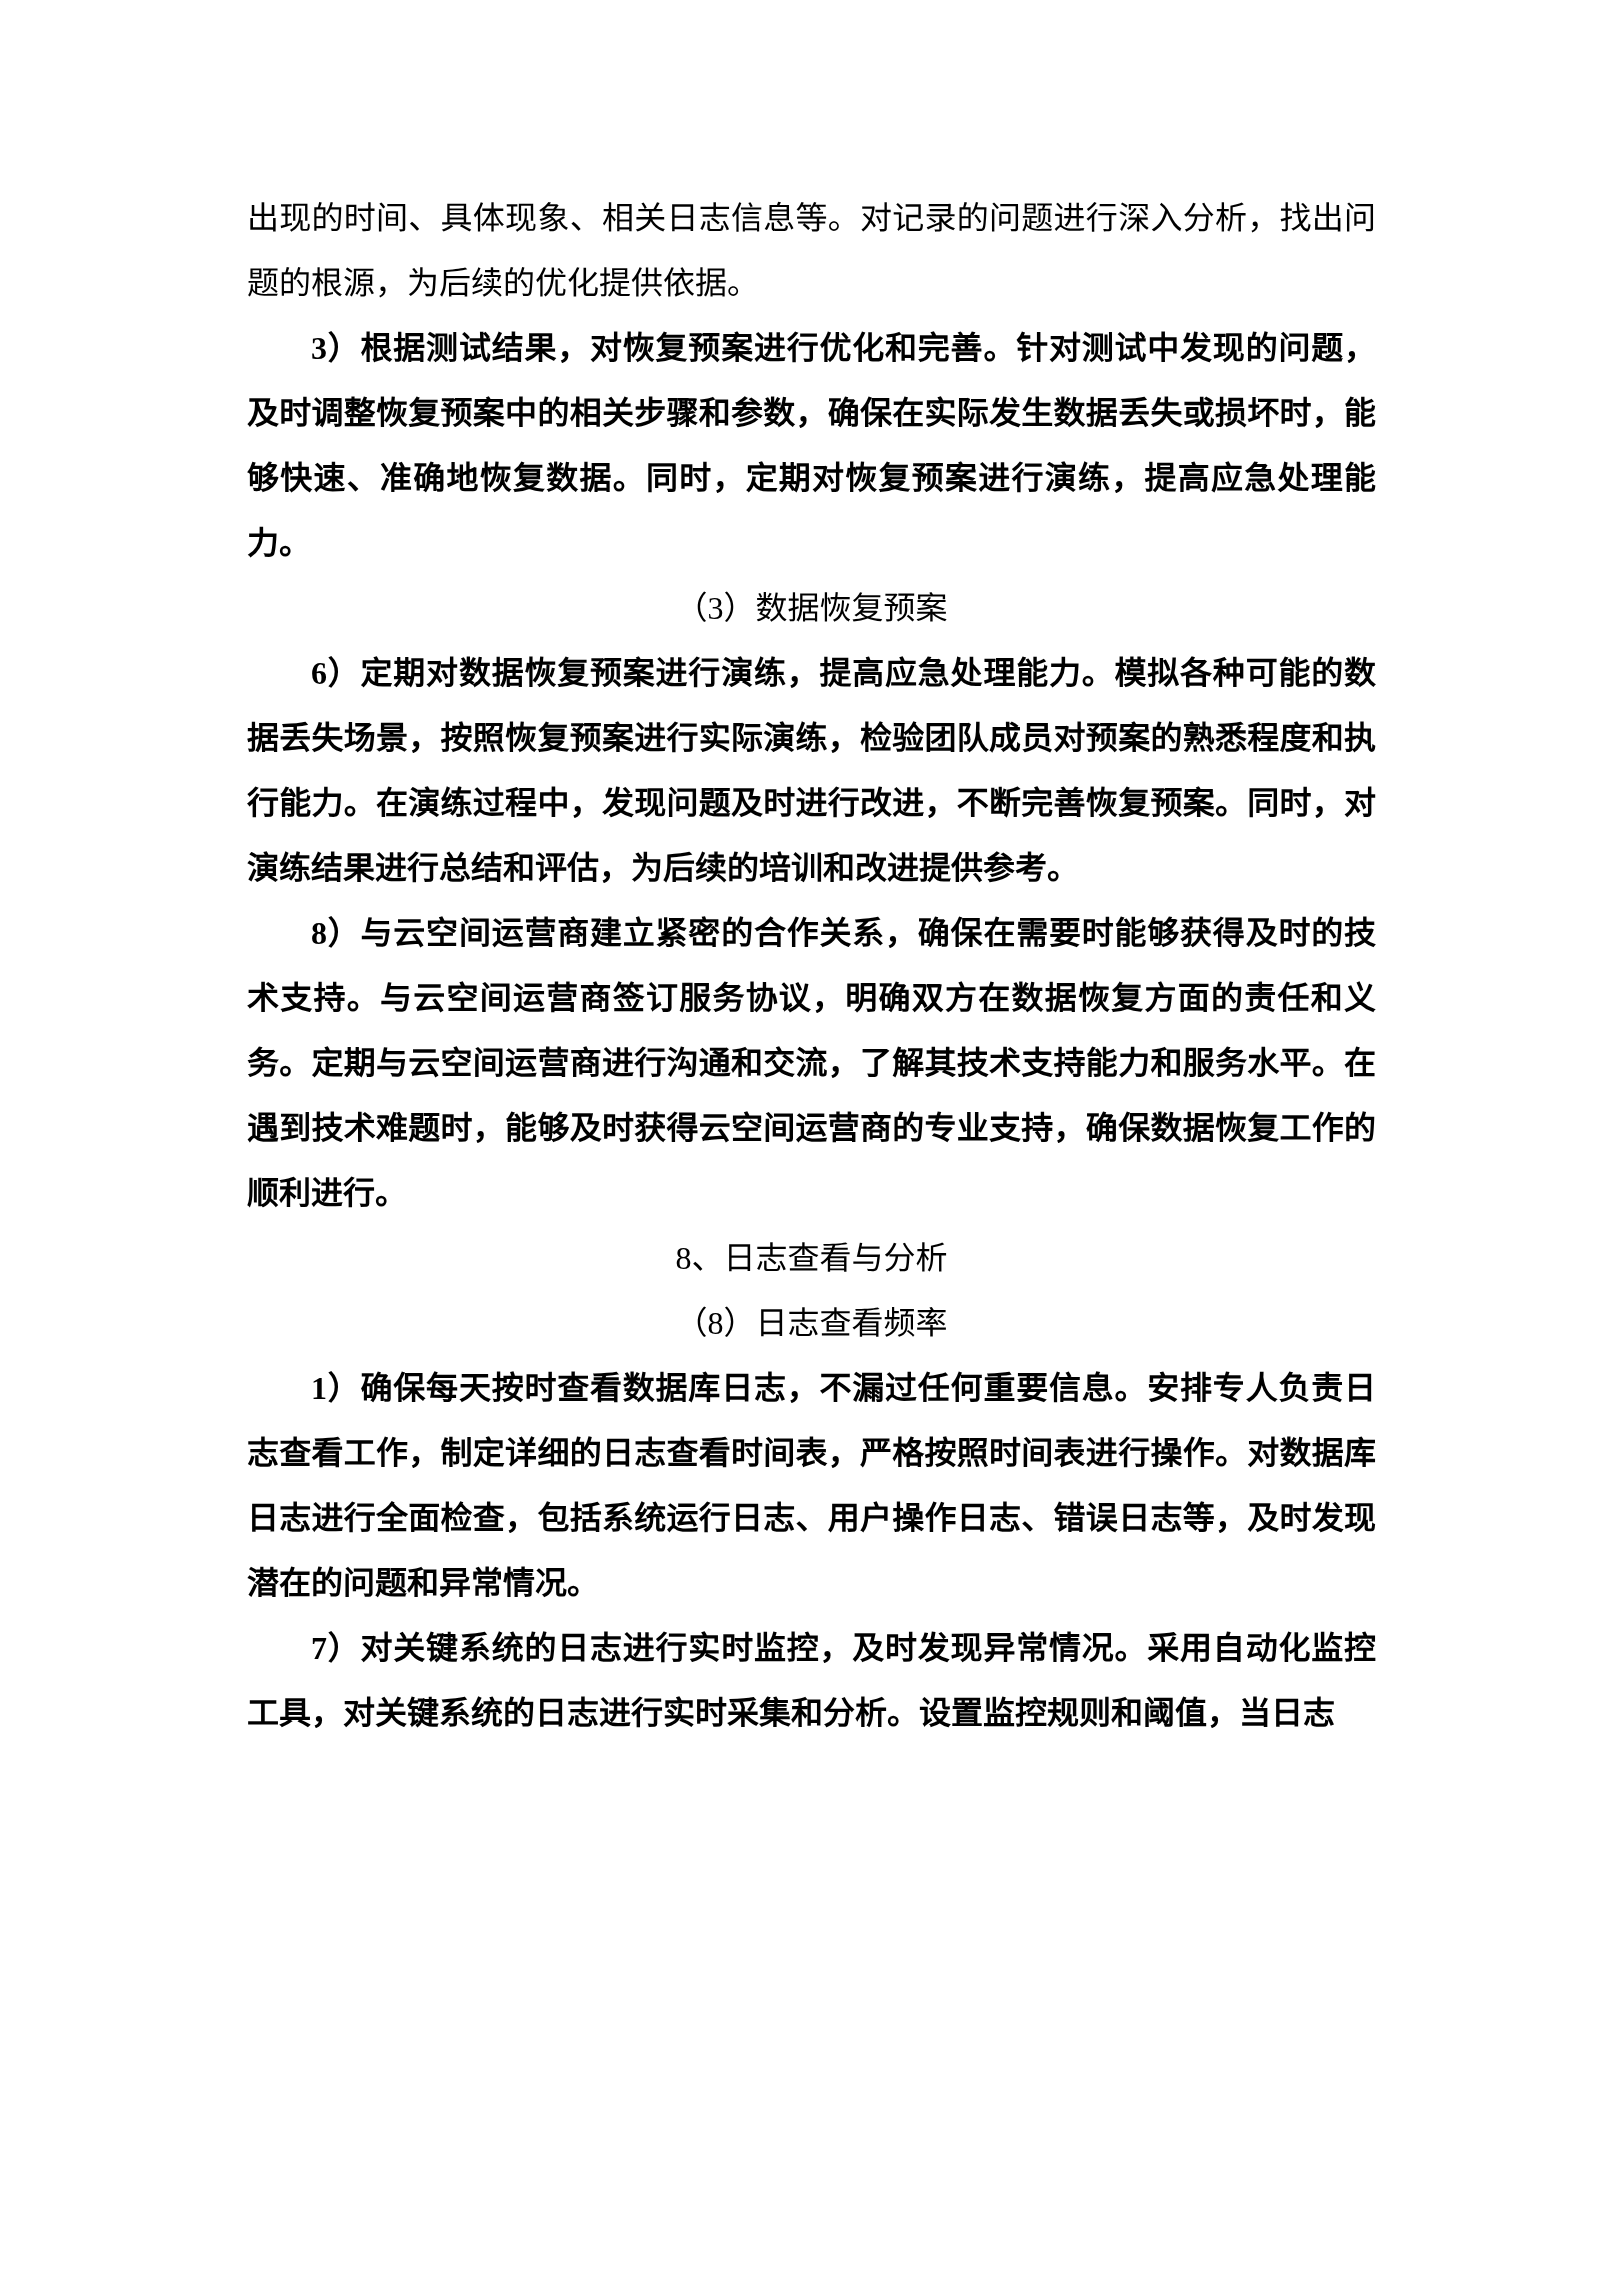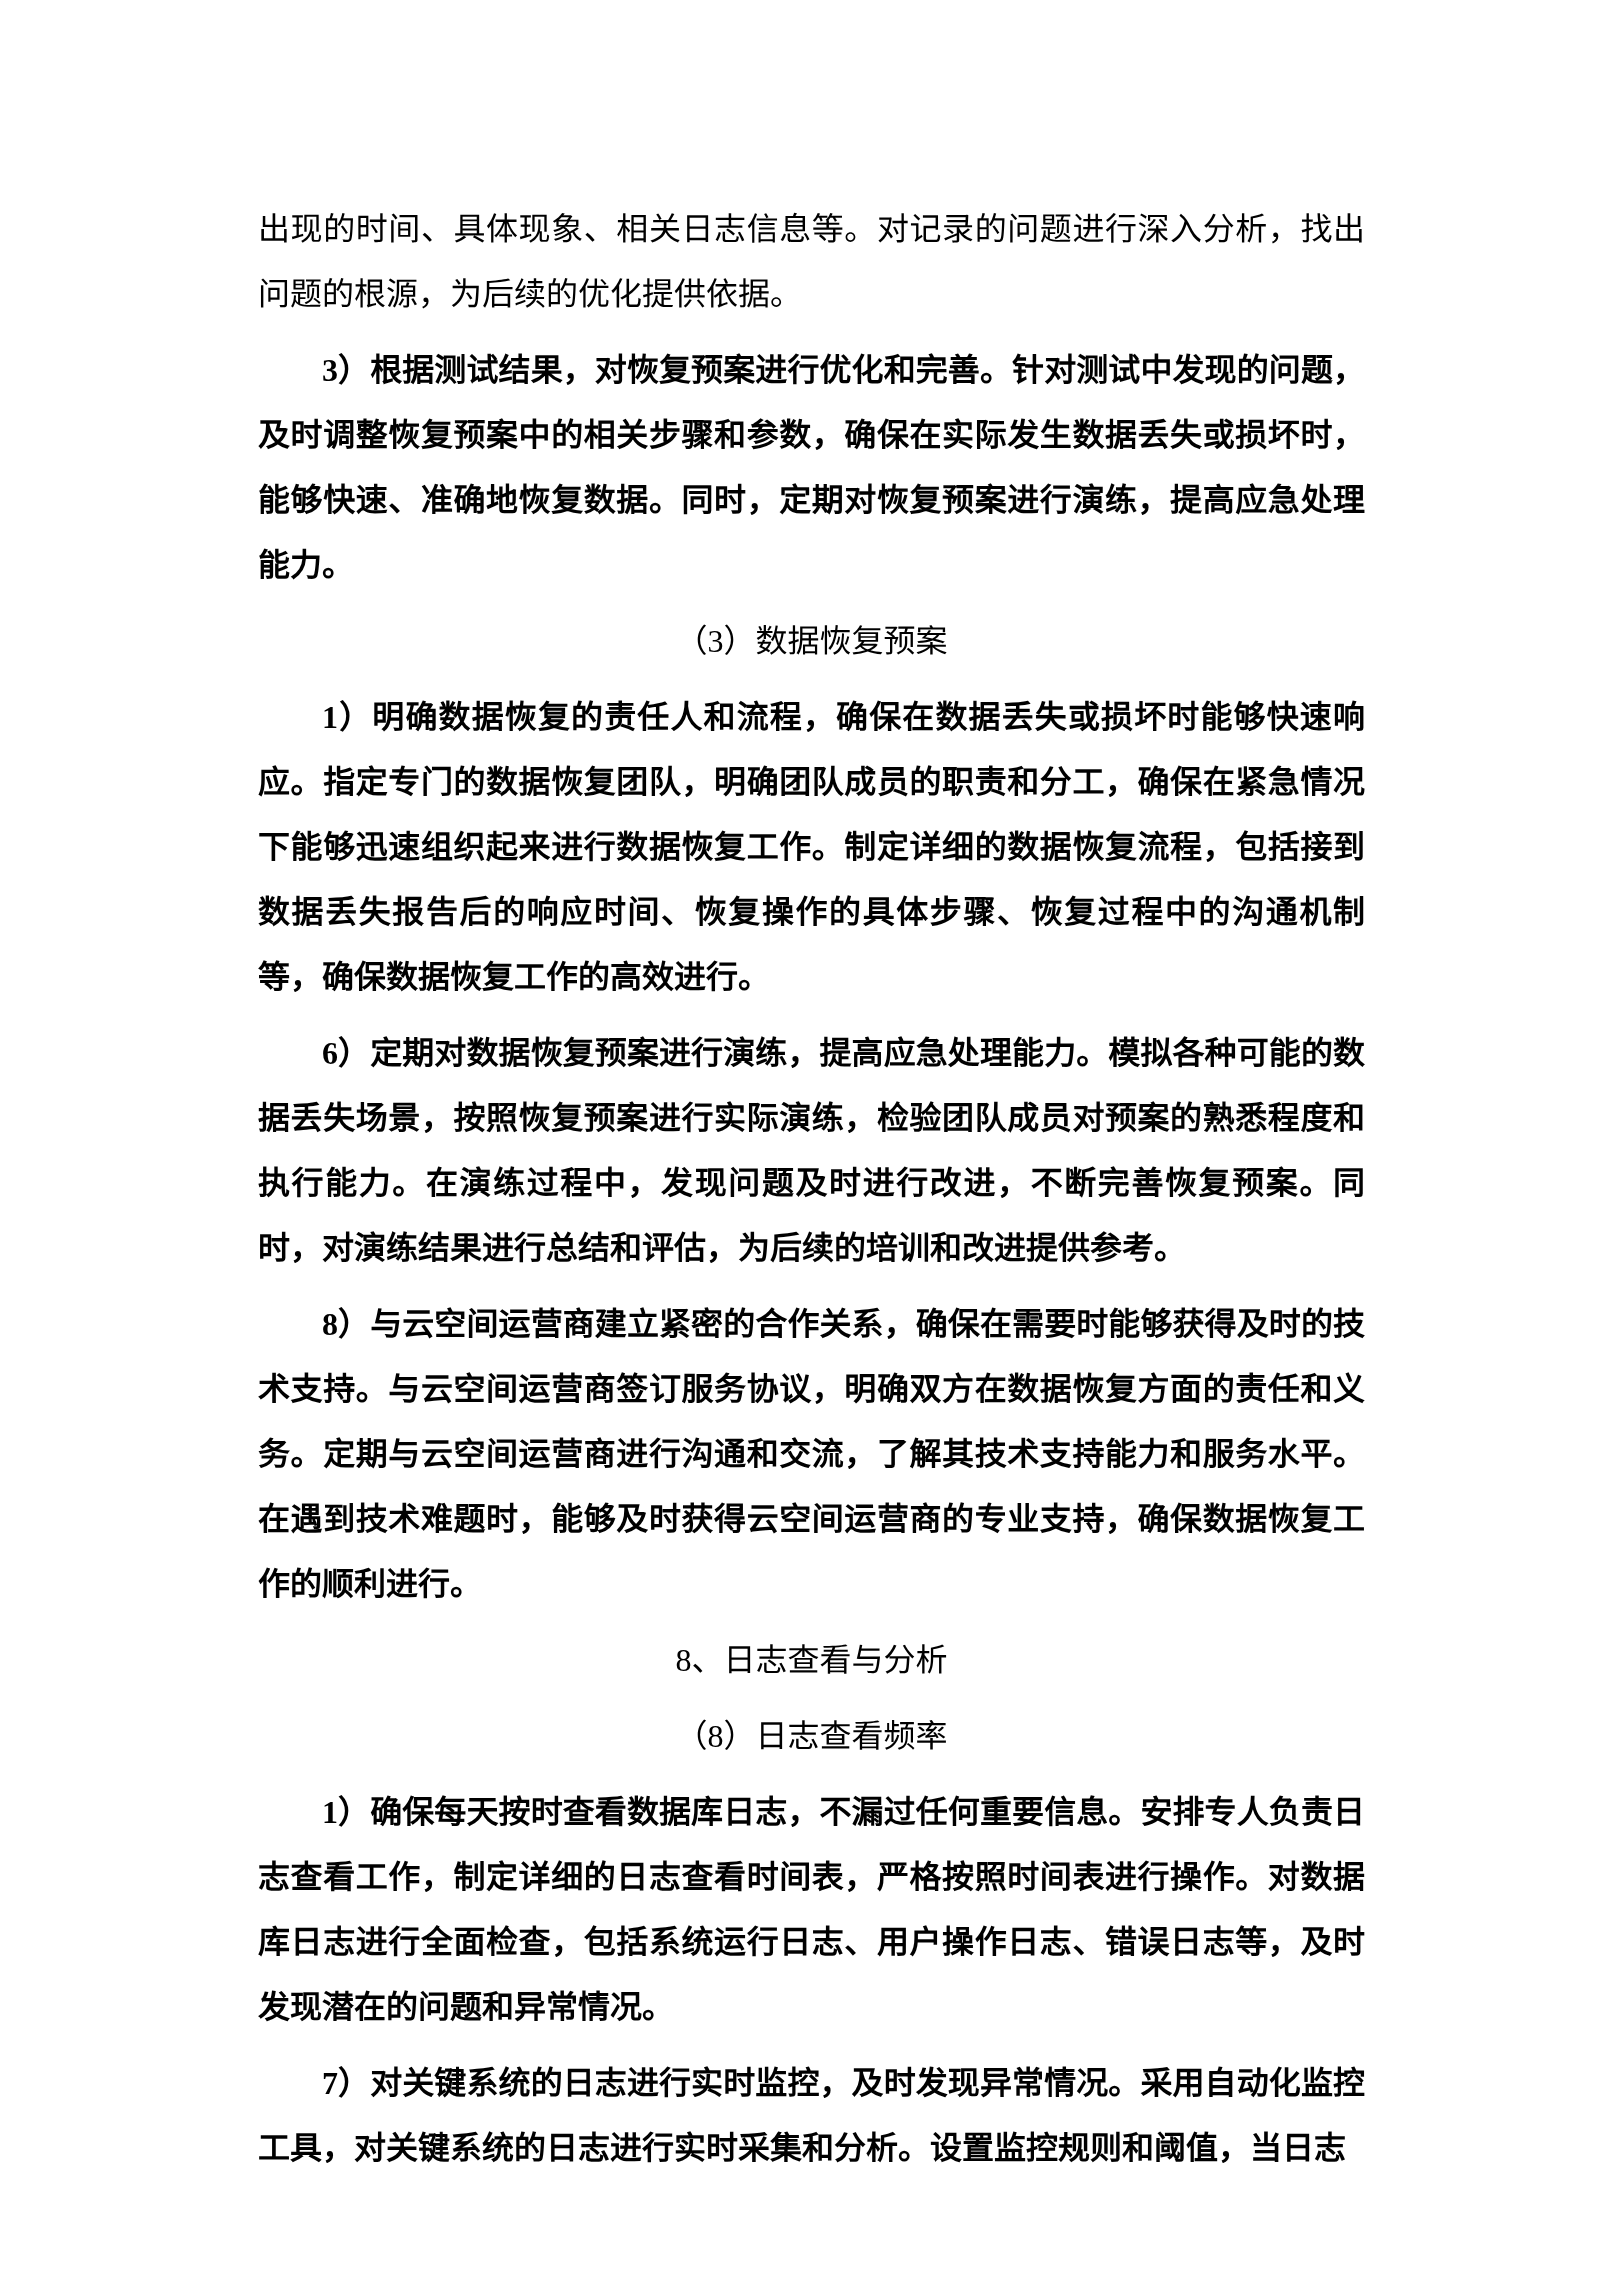--- a/index.html
+++ b/index.html
@@ -17,42 +17,41 @@
     overflow: hidden;
   }
   .doc-body {
     font-family: "Liberation Serif", "DejaVu Serif", serif;
     font-size: 32px;
     line-height: 65px;
     color: #000000;
     text-align: justify;
   }
   .doc-body p {
-    margin: 11px;
+    margin: 0;
     padding: 0;
     word-break: break-all;
   }
   .doc-body p.indent {
     text-indent: 64px;
     font-weight: bold;
   }
   .doc-body p.heading {
     text-indent: 0;
     text-align: center;
   }
 </style>
 </head>
 <body>
 
 <div class="page" style="background: rgb(255, 255, 255);">
   <div class="doc-body" id="doc-body" style="color: rgb(0, 0, 0);">
       <p class="">出现的时间、具体现象、相关日志信息等。对记录的问题进行深入分析，找出问题的根源，为后续的优化提供依据。</p>
       <p class=" indent">3）根据测试结果，对恢复预案进行优化和完善。针对测试中发现的问题，及时调整恢复预案中的相关步骤和参数，确保在实际发生数据丢失或损坏时，能够快速、准确地恢复数据。同时，定期对恢复预案进行演练，提高应急处理能力。</p>
       <p class="heading">（3）数据恢复预案</p>
-      <p class=" indent">1）明确数据恢复的责任人和流程，确保在数据丢失或损坏时能够快速响应。指定专门的数据恢复团队，明确团队成员的职责和分工，确保在紧急情况下能够迅速组织起来进行数据恢复工作。制定详细的数据恢复流程，包括接到数据丢失报告后的响应时间、恢复操作的具体步骤、恢复过程中的沟通机制等，确保数据恢复工作的高效进行。</p>
       <p class=" indent">6）定期对数据恢复预案进行演练，提高应急处理能力。模拟各种可能的数据丢失场景，按照恢复预案进行实际演练，检验团队成员对预案的熟悉程度和执行能力。在演练过程中，发现问题及时进行改进，不断完善恢复预案。同时，对演练结果进行总结和评估，为后续的培训和改进提供参考。</p>
       <p class=" indent">8）与云空间运营商建立紧密的合作关系，确保在需要时能够获得及时的技术支持。与云空间运营商签订服务协议，明确双方在数据恢复方面的责任和义务。定期与云空间运营商进行沟通和交流，了解其技术支持能力和服务水平。在遇到技术难题时，能够及时获得云空间运营商的专业支持，确保数据恢复工作的顺利进行。</p>
       <p class="heading">8、日志查看与分析</p>
       <p class="heading">（8）日志查看频率</p>
       <p class=" indent">1）确保每天按时查看数据库日志，不漏过任何重要信息。安排专人负责日志查看工作，制定详细的日志查看时间表，严格按照时间表进行操作。对数据库日志进行全面检查，包括系统运行日志、用户操作日志、错误日志等，及时发现潜在的问题和异常情况。</p>
       <p class=" indent">7）对关键系统的日志进行实时监控，及时发现异常情况。采用自动化监控工具，对关键系统的日志进行实时采集和分析。设置监控规则和阈值，当日志</p>
     </div>
 </div>
 
 

